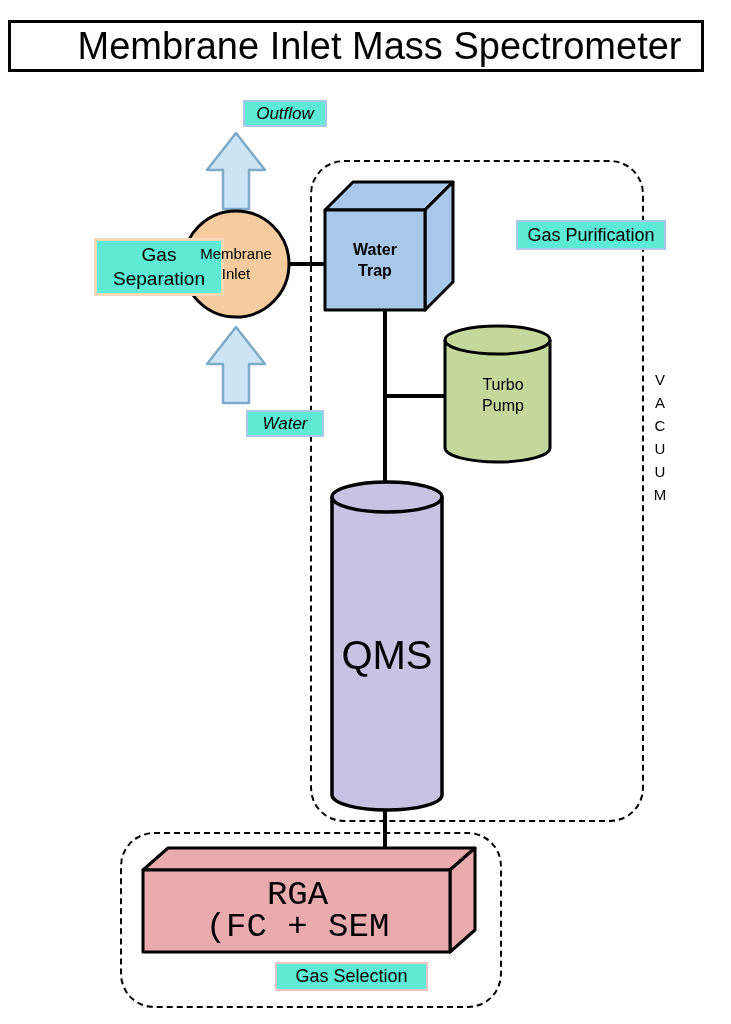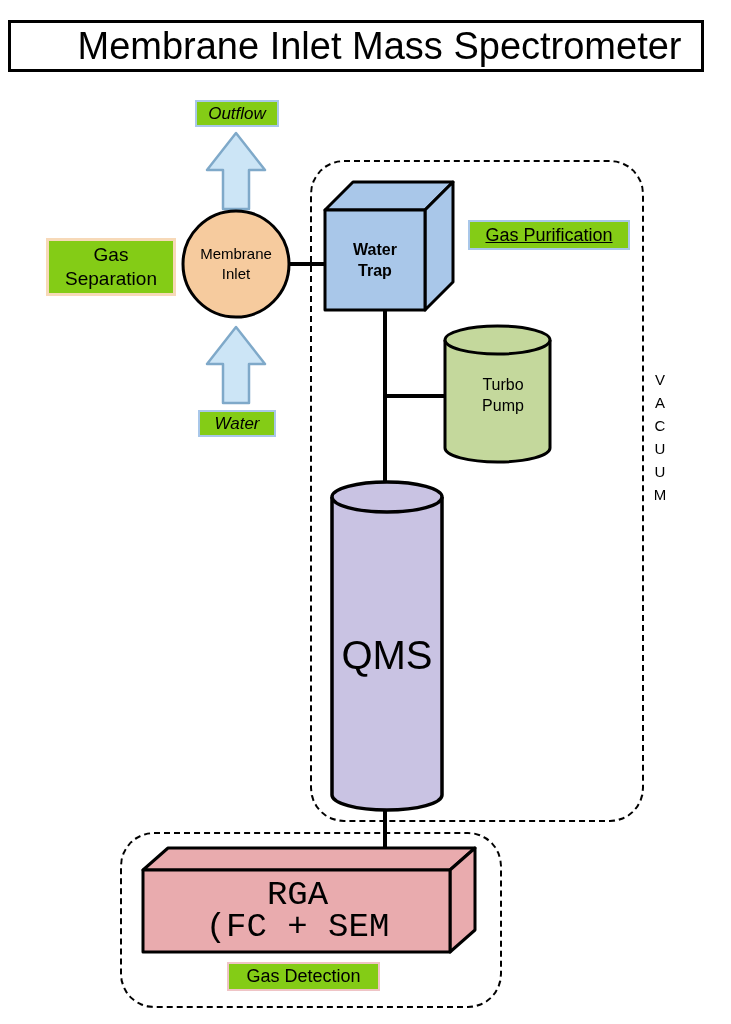--- a/index.html
+++ b/index.html
@@ -26,29 +26,29 @@
     position: absolute;
     z-index: 2;
     display: flex;
     align-items: center;
     justify-content: center;
     text-align: center;
     box-sizing: border-box;
     color: #000;
     white-space: pre-line;
   }
-  .boxed { background: #84cc16; border-style: solid; }
+  .boxed { background: #5eead4; border-style: solid; margin-left: 48px; }
 
   #title               { left: 8px;   top: 20px;  width: 696px; height: 52px;  border: 3px solid #000; font-size: 38px; background:#fff;padding-left:47px; }
   #outflow-label       { left: 195px; top: 100px; width: 84px;  height: 27px;  border-width: 2px; font-size: 17px; font-style: italic; }
   #inflow-label        { left: 198px; top: 410px; width: 78px;  height: 27px;  border-width: 2px; font-size: 17px; font-style: italic; }
   #gas-separation-label{ left: 46px;  top: 238px; width: 130px; height: 58px;  border-width: 3px; font-size: 19px; line-height: 24px; }
   #membrane-inlet-label{ left: 186px; top: 239px; width: 100px; height: 50px;  font-size: 15px; line-height: 20px; }
   #water-trap-label    { left: 327px; top: 237px; width: 96px;  height: 46px;  font-size: 16px; line-height: 21px; font-weight: bold; }
-  #gas-purification-label{ left: 468px; top: 220px; width: 162px; height: 30px; border-width: 2px; font-size: 18px; text-decoration: underline; }
+  #gas-purification-label{ left: 468px; top: 220px; width: 150px; height: 30px; border-width: 2px; font-size: 18px; }
   #turbo-pump-label    { left: 447px; top: 372px; width: 112px; height: 46px;  font-size: 16px; line-height: 21px; text-align: center; }
   #qms-label           { left: 332px; top: 630px; width: 110px; height: 50px;  font-size: 40px; }
   #gas-selection-label { left: 466px; top: 624px; width: 148px; height: 30px;  border-width: 2px; font-size: 18px; }
   #vacuum-label        { left: 646px; top: 364px; width: 28px;  height: 146px; font-size: 15px; line-height: 23px; }
   #rga-label           { left: 150px; top: 879px; width: 295px; height: 64px;  font-size: 34px; line-height: 32px; font-family: Liberation Mono, monospace; }
   #gas-detection-label { left: 227px; top: 962px; width: 153px; height: 29px;  border-width: 2px; font-size: 18px; }
 </style>
 </head>
 <body>
 
@@ -119,15 +119,15 @@
   <div class="label" id="vacuum-label">V
 A
 C
 U
 U
 M</div>
 
   <div class="label" id="rga-label">RGA
 (FC + SEM</div>
 
-  <div class="label boxed" id="gas-detection-label" style="border-color: rgb(239, 196, 198);">Gas Detection</div>
+  <div class="label boxed" id="gas-detection-label" style="border-color: rgb(239, 196, 198);">Gas Selection</div>
 
 </div>
 
 </body></html>

